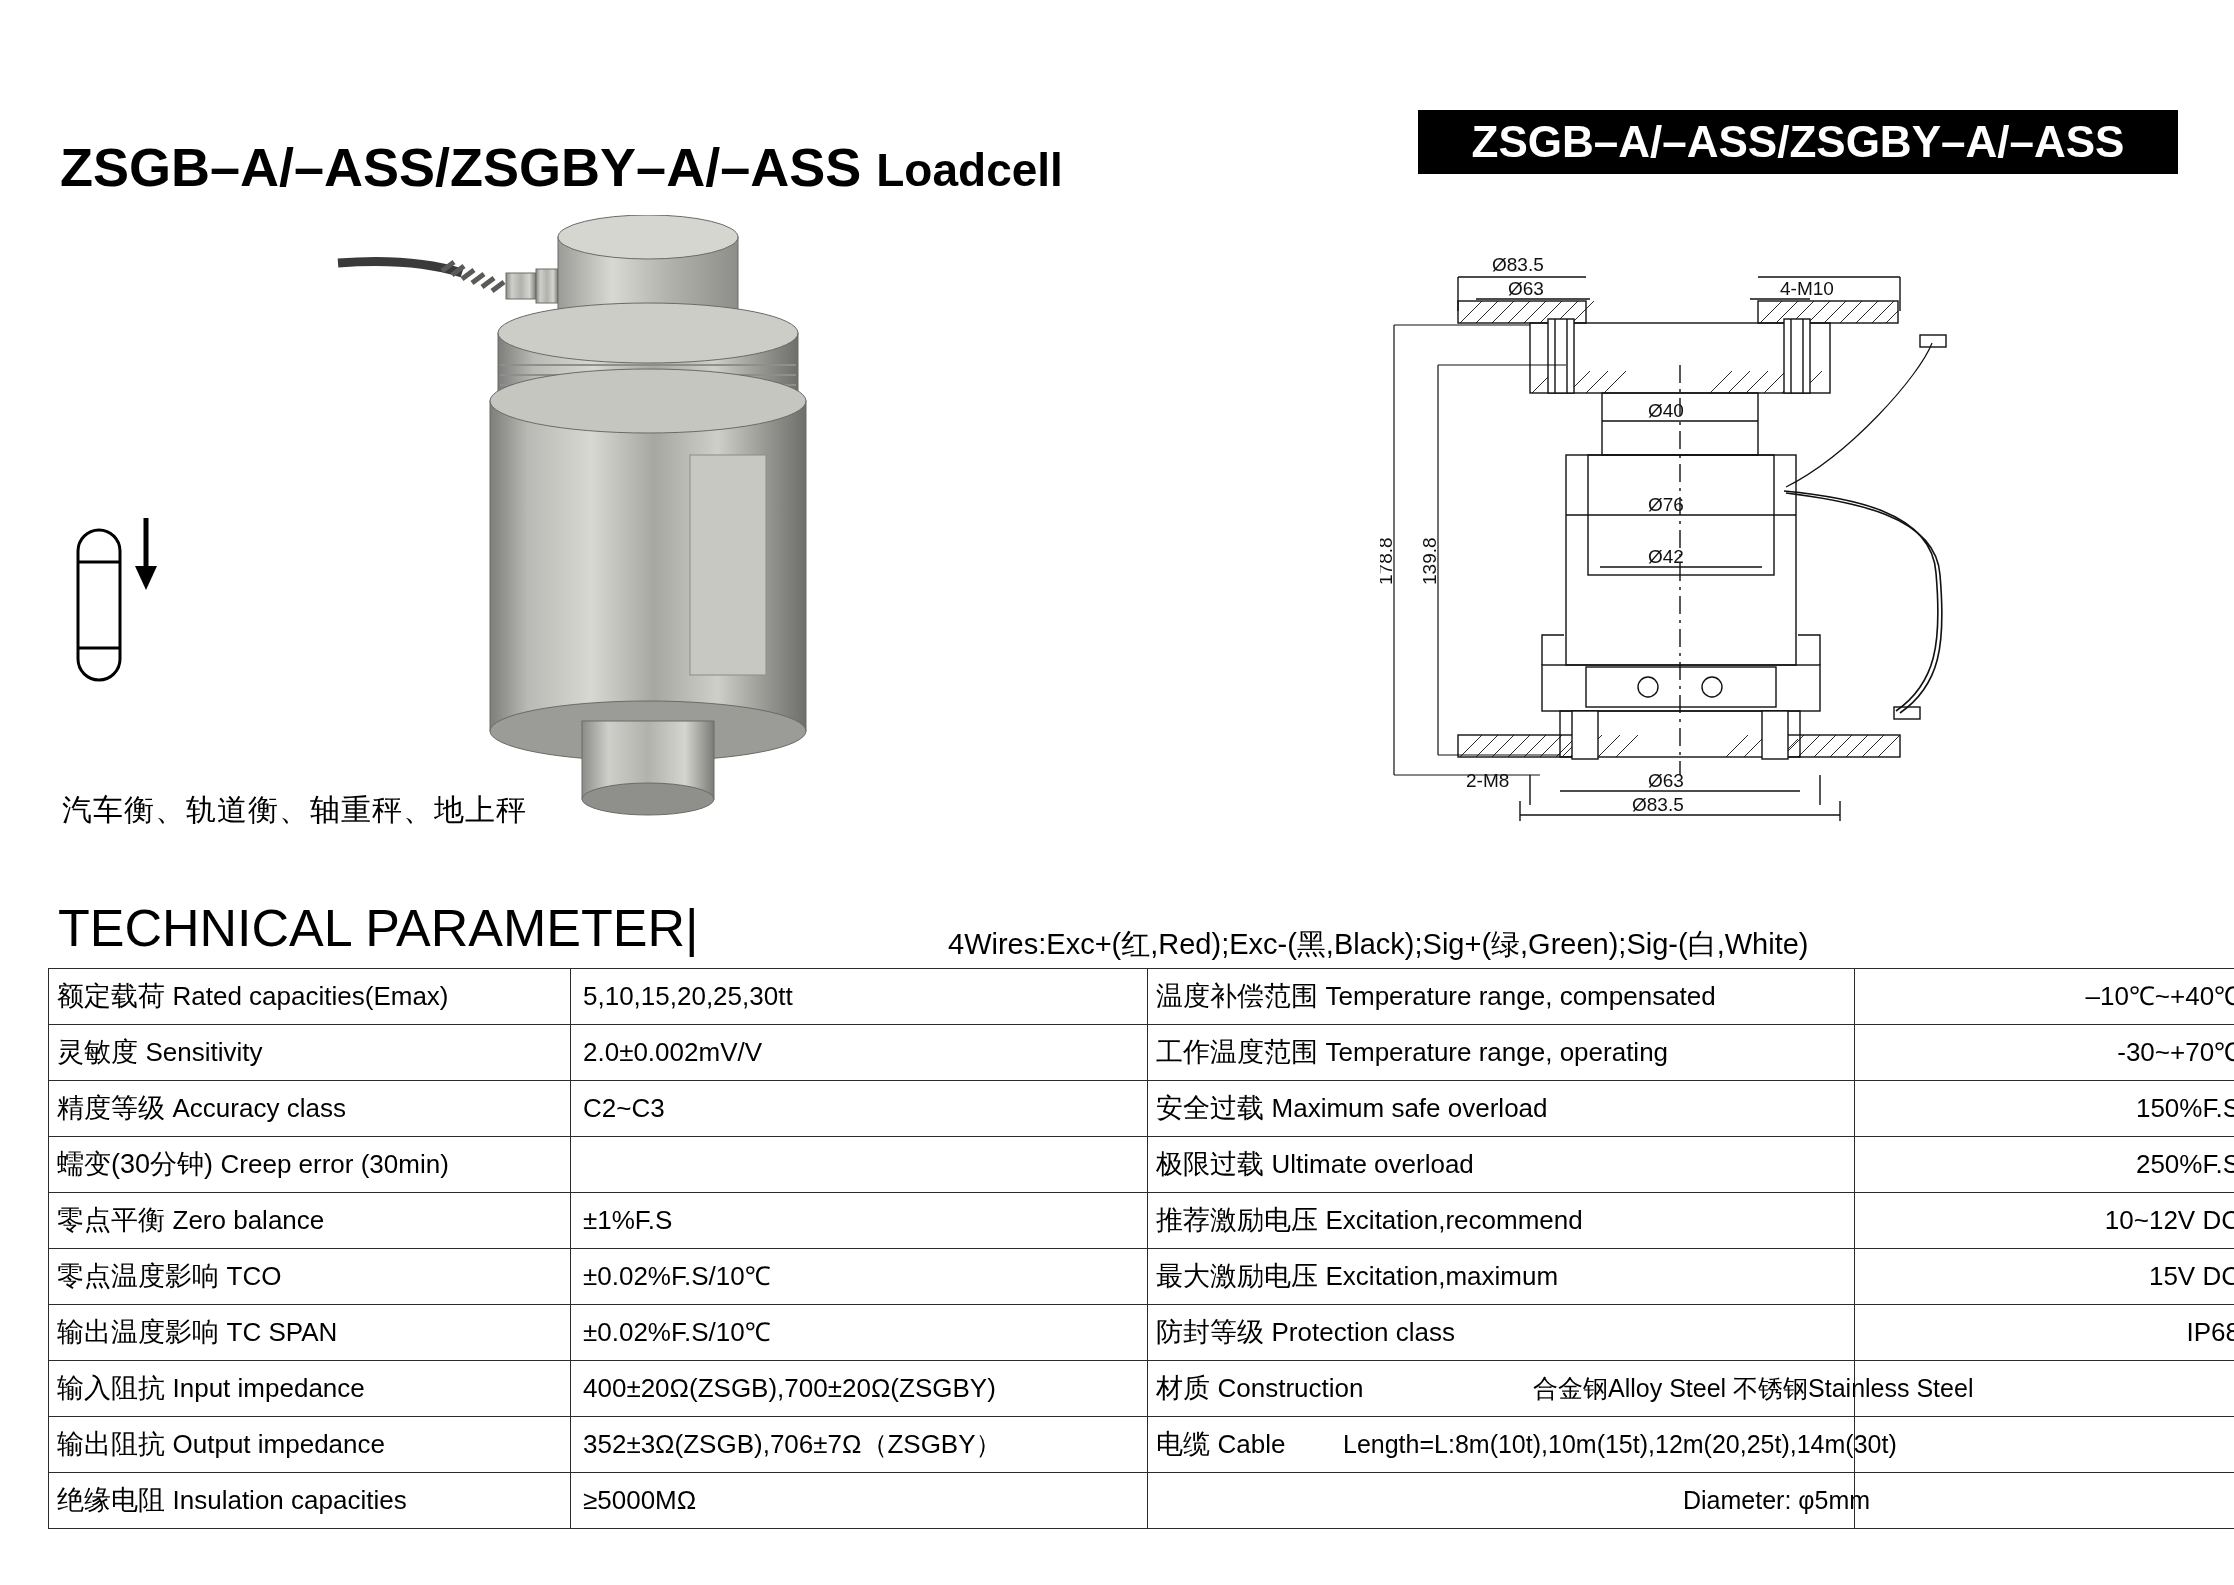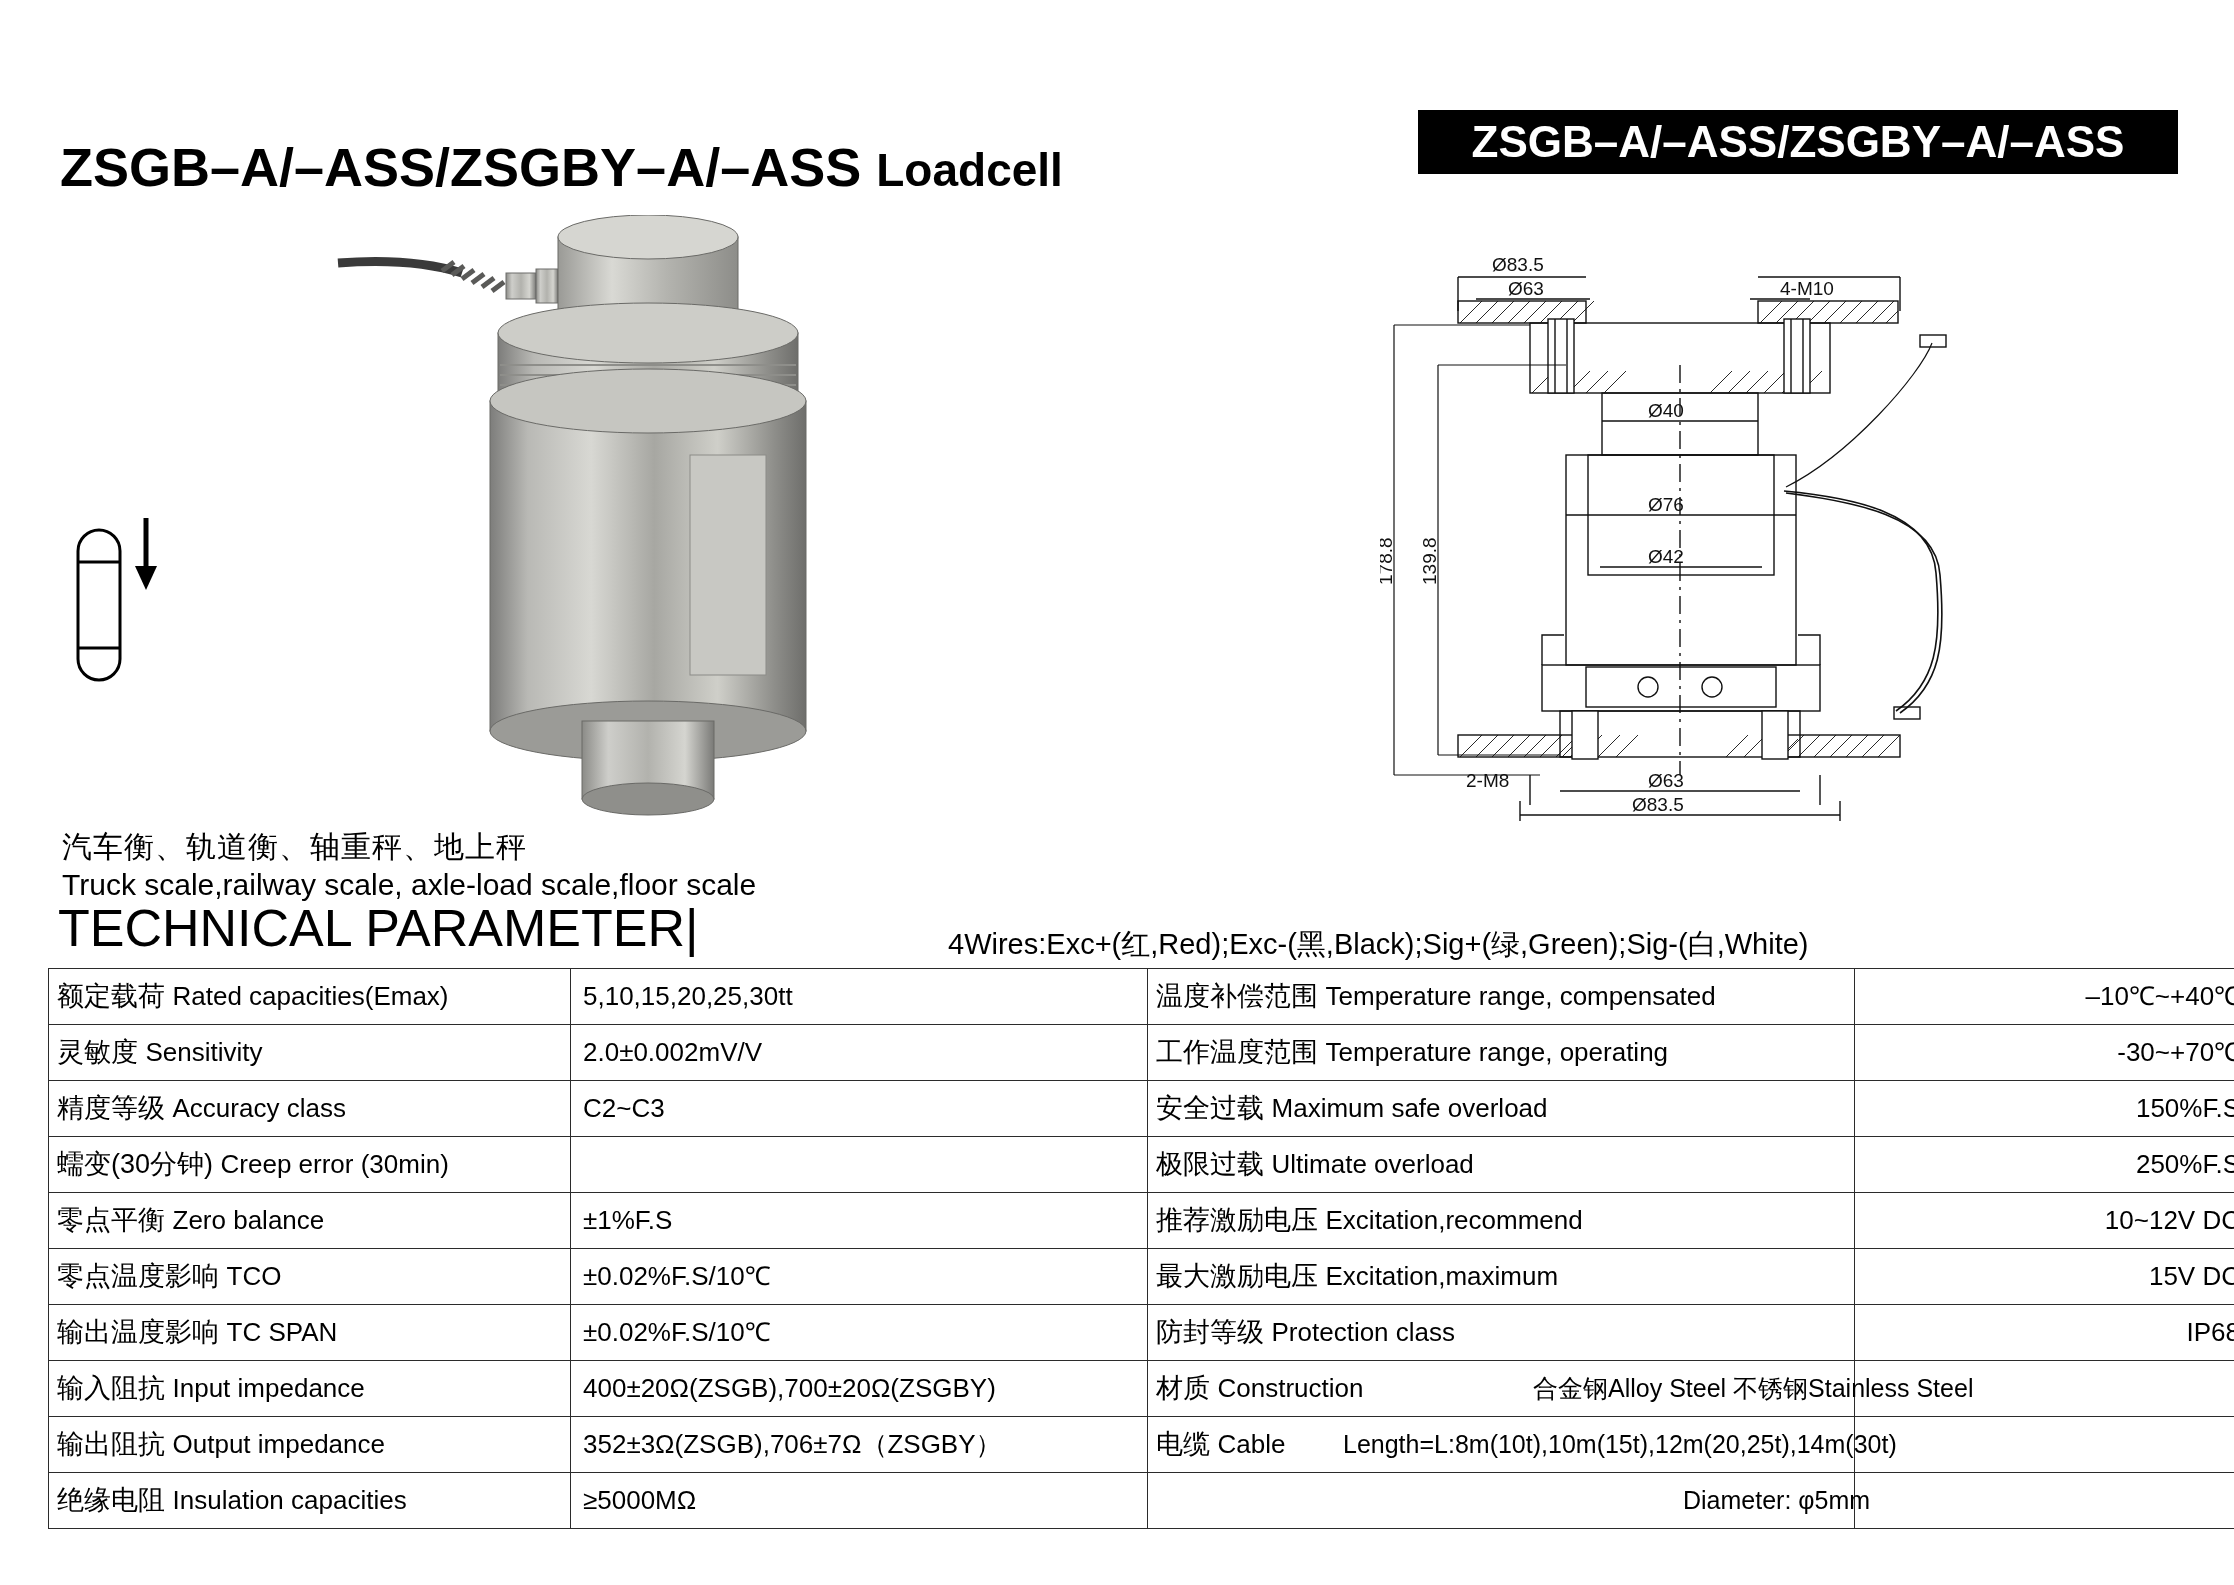--- a/index.html
+++ b/index.html
@@ -32,21 +32,21 @@
 
   
   .photo-wrap{position:absolute;left:330px;top:215px;width:520px;height:620px;}
   .arrow-ico{position:absolute;left:62px;top:500px;width:110px;height:220px;}
 
   
   .drawing{position:absolute;left:1380px;top:215px;width:800px;height:680px;}
 
   
   .cap-cn{
-    position:absolute;left:62px;top:827px;font-size:30px;letter-spacing:1px;
+    position:absolute;left:62px;top:790px;font-size:30px;letter-spacing:1px;
   }
   .cap-en{
     position:absolute;left:62px;top:868px;font-size:30px;
   }
   .tech-title{
     position:absolute;left:58px;top:898px;font-size:52px;letter-spacing:0px;
   }
   .wires{
     position:absolute;left:948px;top:925px;font-size:29px;
   }
@@ -246,21 +246,20 @@
       <text x="46" y="360" transform="rotate(-90 56,360)">139.8</text>
       <text x="268" y="296">Ø76</text>
       <text x="268" y="348">Ø42</text>
       <text x="86" y="572">2-M8</text>
       <text x="268" y="572">Ø63</text>
       <text x="252" y="596">Ø83.5</text>
     </g>
   </svg>
 
   <div class="cap-cn">汽车衡、轨道衡、轴重秤、地上秤</div>
-  <div class="cap-en">Truck scale,railway scale, axle-load scale,floor scale</div>
   <div class="tech-title">TECHNICAL PARAMETER|</div>
   <div class="wires">4Wires:Exc+(红,Red);Exc-(黑,Black);Sig+(绿,Green);Sig-(白,White)</div>
 
   <table class="spec">
     <tbody>
       <tr>
         <td class="lbl">
           <span class="cn">额定载荷</span>
           <span class="en">Rated capacities(Emax)</span>
         </td>

